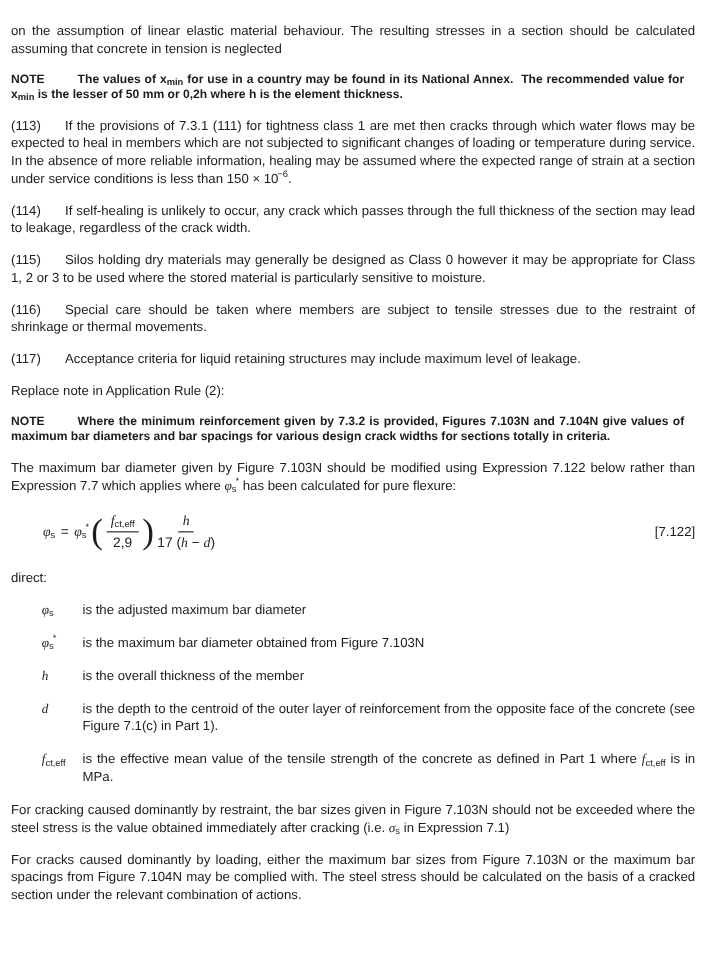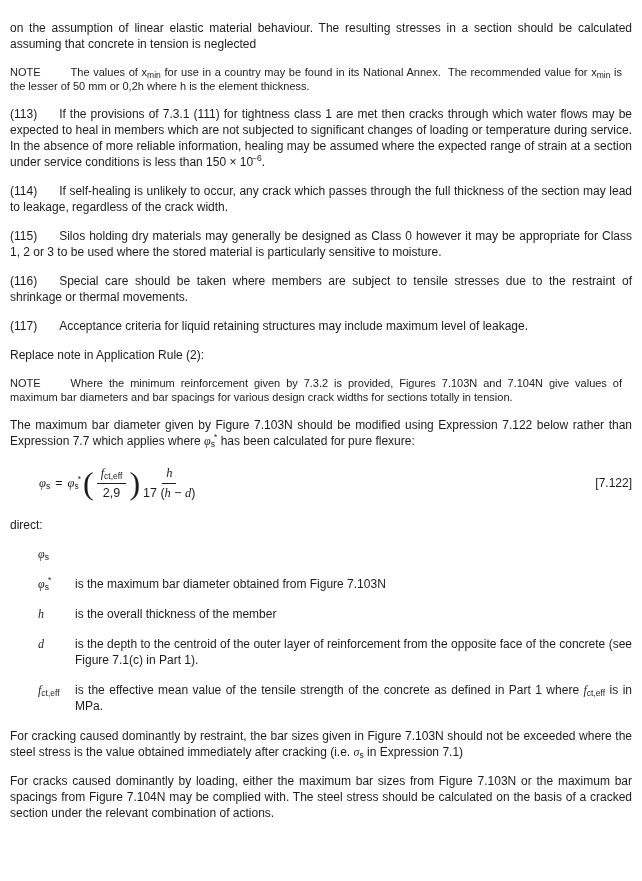--- a/index.html
+++ b/index.html
@@ -3,21 +3,21 @@
 <meta charset="utf-8">
 <style>
   html,body{margin:0;padding:0;}
   body{
     width:642px;height:881px;overflow:hidden;
     background:#ffffff;color:#1c1c1c;
     font-family:"Liberation Sans",sans-serif;
   }
   .page{padding:20px 10px 0 10px;}
   p.body{margin:0 0 13px 0;font-size:12px;line-height:16px;text-align:justify;}
-  p.note{margin:0 10px 13px 0;font-size:11px;line-height:14px;text-align:justify;}
+  p.note{margin:0 10px 13px 0;font-size:11px;line-height:14px;text-align:justify;font-weight:bold;}
   p.plain{text-align:left;}
   h3.heading{margin:6px 0 13px 0;font-size:12.2px;line-height:16px;font-weight:bold;}
   .gap{display:inline-block;width:22px;}
   .gapn{display:inline-block;width:30px;}
   .gaph{display:inline-block;width:9px;}
   .sub{font-size:8.5px;line-height:0;vertical-align:-2px;}
   .sup{font-size:8.5px;line-height:0;vertical-align:5px;margin-left:-1px;}
   .i{font-family:"Liberation Serif",serif;font-style:italic;}
   
   .defrow{display:flex;margin:0 0 14px 0;font-size:12px;line-height:16px;}
@@ -49,21 +49,21 @@
 
   <p class="body"><span>(115)</span><span class="gap"></span><span>Silos holding dry materials may generally be designed as Class 0 however it may be appropriate for Class 1, 2 or 3 to be used where the stored material is particularly sensitive to moisture.</span></p>
 
   <p class="body"><span>(116)</span><span class="gap"></span><span>Special care should be taken where members are subject to tensile stresses due to the restraint of shrinkage or thermal movements.</span></p>
 
   <p class="body"><span>(117)</span><span class="gap"></span><span>Acceptance criteria for liquid retaining structures may include maximum level of leakage.</span></p>
 
 
   <p class="body plain"><span>Replace note in Application Rule (2):</span></p>
 
-  <p class="note"><span>NOTE</span><span class="gapn"></span><span>Where the minimum reinforcement given by 7.3.2 is provided, Figures 7.103N and 7.104N give values of maximum bar diameters and bar spacings for various design crack widths for sections totally in tension.</span></p>
+  <p class="note"><span>NOTE</span><span class="gapn"></span><span>Where the minimum reinforcement given by 7.3.2 is provided, Figures 7.103N and 7.104N give values of maximum bar diameters and bar spacings for various design crack widths for sections totally in criteria.</span></p>
 
   <p class="body"><span>The maximum bar diameter given by Figure 7.103N should be modified using Expression 7.122 below rather than Expression 7.7 which applies where </span><span class="i">φ</span><span class="sub">s</span><span class="sup">*</span><span> has been calculated for pure flexure:</span></p>
 
   <div class="formula">
     <div class="fmain">
       <span class="fterm"><span class="i">φ</span><span class="sub">s</span></span>
       <span class="fterm feq">=</span>
       <span class="fterm"><span class="i">φ</span><span class="sub">s</span><span class="sup">*</span></span>
       <span class="paren">(</span>
       <span class="frac">
@@ -77,20 +77,21 @@
       </span>
     </div>
     <span class="eqnum">[7.122]</span>
   </div>
 
   <p class="body plain">direct:</p>
 
   <div>
     <div class="defrow">
       <span class="defsym"><span class="i">φ</span><span class="sub">s</span></span>
+      <div class="deftext"><span>is the adjusted maximum bar diameter</span></div>
     </div>
     <div class="defrow">
       <span class="defsym"><span class="i">φ</span><span class="sub">s</span><span class="sup">*</span></span>
       <div class="deftext"><span>is the maximum bar diameter obtained from Figure 7.103N</span></div>
     </div>
     <div class="defrow">
       <span class="defsym"><span class="i">h</span></span>
       <div class="deftext"><span>is the overall thickness of the member</span></div>
     </div>
     <div class="defrow">

